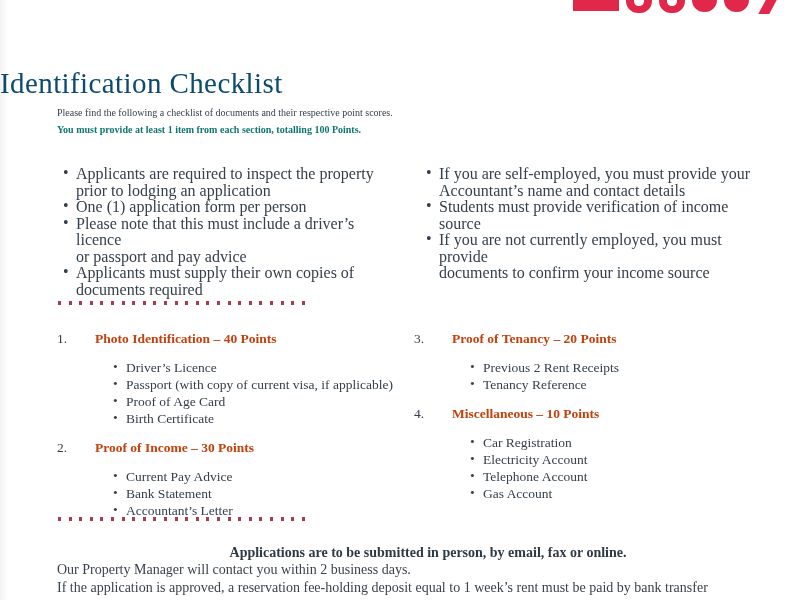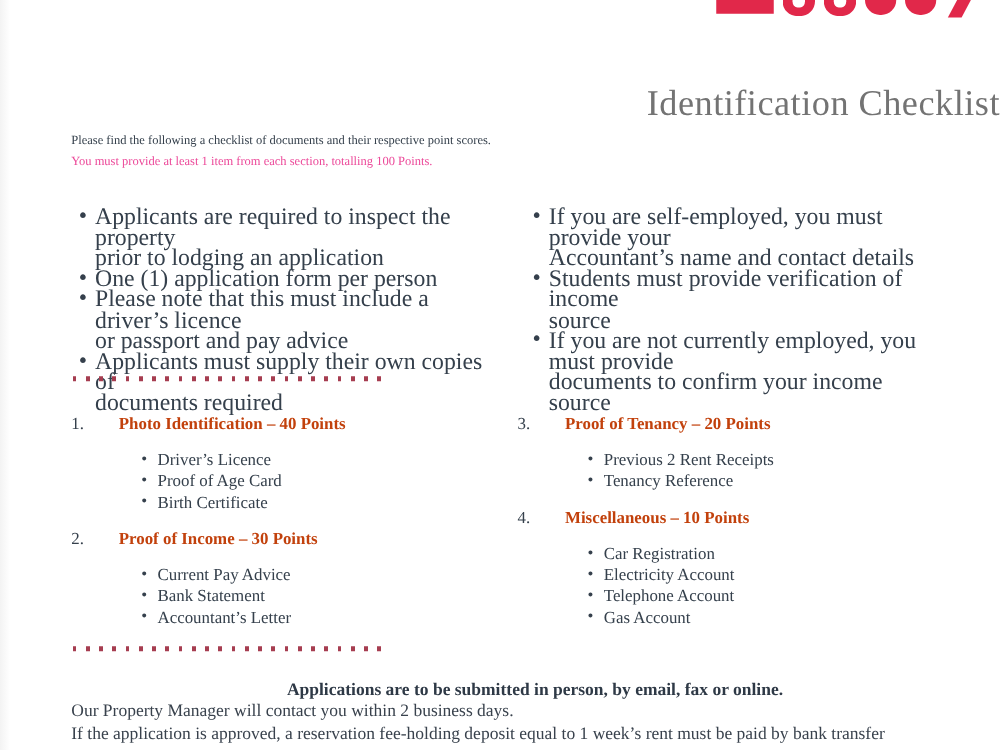--- a/index.html
+++ b/index.html
@@ -16,29 +16,29 @@
   .logo{position:absolute;left:573px;top:0;height:13px;display:flex;gap:7px;align-items:flex-start;}
   .lg{display:block;background:#e1284a;}
   .lg-bar{width:46px;height:11px;}
   .lg-u{width:26px;height:13px;background:transparent;box-sizing:border-box;
         border-left:8px solid #e1284a;border-right:8px solid #e1284a;border-bottom:7px solid #e1284a;
         border-radius:0 0 12px 12px;}
   .lg-o{width:25px;height:12px;border-radius:0 0 12px 12px;}
   .lg-diag{width:11px;height:14px;transform:skewX(-28deg);margin-left:6px;}
 
   .title{
-    position:absolute;left:0;top:48px;width:100%;text-align:right;
-    font-size:29px;letter-spacing:.4px;color:#737373;font-weight:500;
+    position:absolute;left:0;top:48px;width:100%;text-align:left;
+    font-size:29px;letter-spacing:.4px;color:#0c4a6e;font-weight:500;
   }
 
   .intro{position:absolute;left:57px;top:104px;font-size:10px;line-height:17px;}
-  .intro-b{font-weight:normal;color:#ec4899;}
+  .intro-b{font-weight:bold;color:#0f766e;}
 
   .notes{position:absolute;top:166px;margin:0;padding:0;list-style:none;
-         font-size:19px;line-height:16.5px;}
+         font-size:16px;line-height:16.5px;}
   .notes-left{left:62px;width:335px;}
   .notes-right{left:425px;width:330px;}
   .note{position:relative;padding-left:14px;white-space:pre-line;}
   .note::before{content:"\2022";position:absolute;left:1px;top:-1px;}
 
   .divider{position:absolute;height:3.5px;width:247px;
     background-image:repeating-linear-gradient(90deg,#a63d50 0 3px,transparent 3px 10.6px);}
   .divider-1{left:58px;top:301px;}
   .divider-2{left:58px;top:517px;width:250px;}
 
@@ -108,20 +108,21 @@
 
       <section class="section">
         <div class="sec-head">
           <span class="sec-num">1.</span>
           <span class="sec-title">Photo Identification – 40 Points</span>
         </div>
         <ul class="sec-items">
 
             <li class="sec-item">Driver’s Licence</li>
 
+            <li class="sec-item">Passport (with copy of current visa, if applicable)</li>
 
             <li class="sec-item">Proof of Age Card</li>
 
 
             <li class="sec-item">Birth Certificate</li>
           </ul>
       </section>
 
       <section class="section">
         <div class="sec-head">

